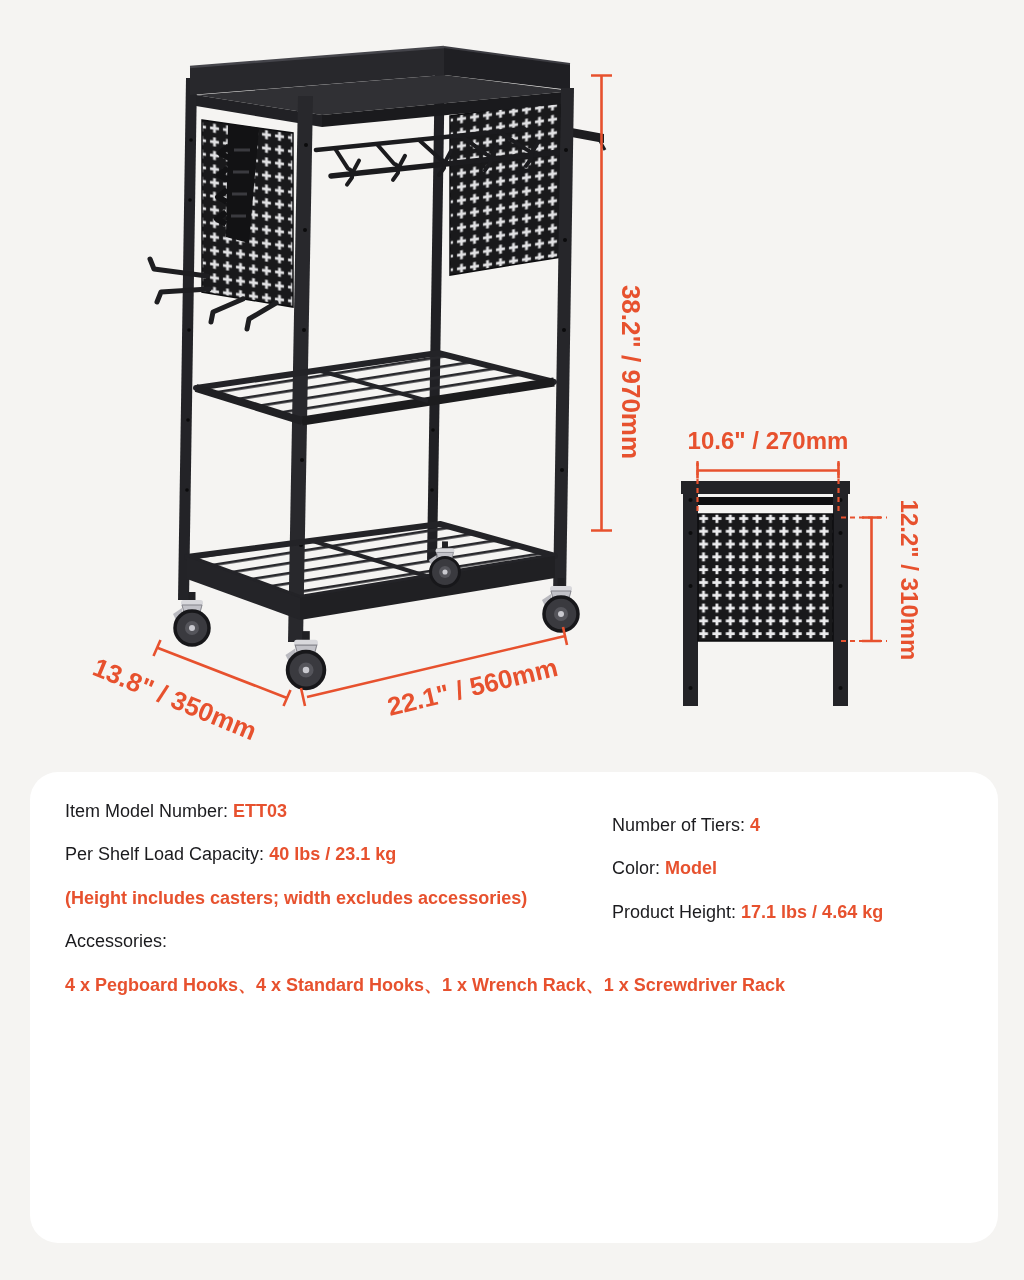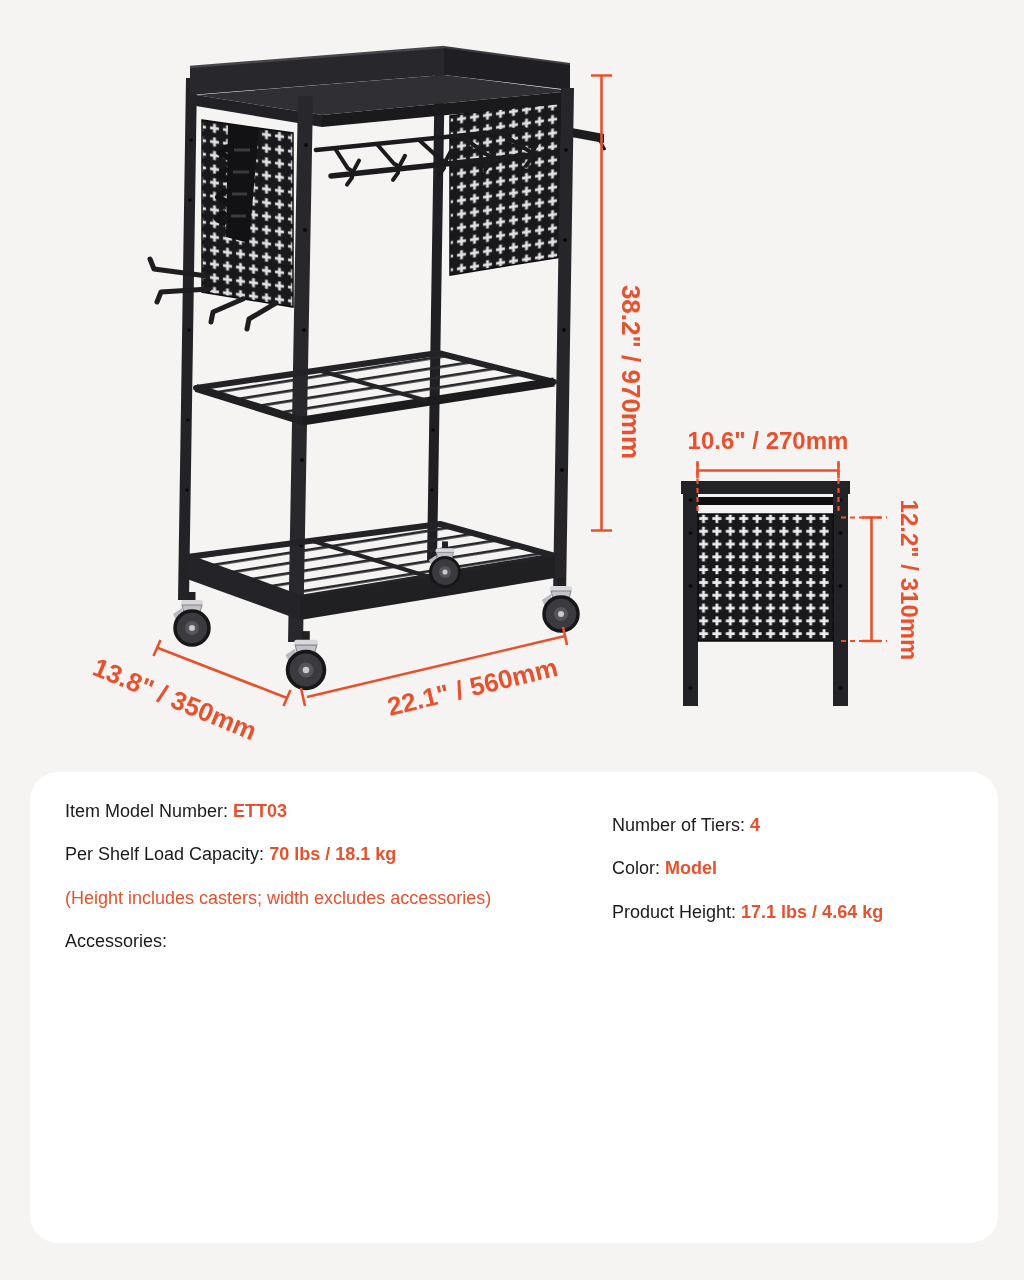--- a/index.html
+++ b/index.html
@@ -7,21 +7,21 @@
   .stage{position:relative;width:1024px;height:1280px;background:#F5F4F2;overflow:hidden;}
   .diagram-svg{position:absolute;left:0;top:0;}
   .dim-text{fill:#E7512E;font-weight:bold;font-family:"Liberation Sans","DejaVu Sans",sans-serif;}
   .spec-card{position:absolute;left:30px;top:772px;width:968px;height:471px;
              background:#FFFFFF;border-radius:28px;}
   .rows-left{position:absolute;left:35px;top:18px;}
   .rows-right{position:absolute;left:582px;top:32px;}
   .spec-row{height:43.4px;line-height:43.4px;font-size:18px;white-space:pre;}
   .spec-label{color:#1B1B1E;font-weight:400;white-space:pre;}
   .spec-value{color:#E7512E;font-weight:bold;white-space:pre;}
-  .spec-row.em .spec-value{font-weight:normal;}
+  .spec-row.em .spec-value{font-weight:bold;}
 </style>
 </head>
 <body>
 
 <div class="stage">
 
 <svg class="diagram-svg" width="1024" height="772" viewBox="0 0 1024 772">
   <defs>
     <pattern id="pegL" width="13" height="13.6" patternUnits="userSpaceOnUse" patternTransform="skewY(7)">
       <rect x="5.1" y="2.3" width="2.8" height="9" fill="#ECECEE"></rect>
@@ -187,23 +187,24 @@
     <path d="M841,517.5 H887 M841,641 H887" stroke-width="2.2" stroke-dasharray="5 4"></path>
     <path d="M871.5,517.5 V641 M862,517.5 H881 M862,641 H881" stroke-width="2.6"></path>
   </g>
   <text class="dim-text" font-size="24" text-anchor="middle" x="768" y="449">10.6" / 270mm</text>
   <text class="dim-text" font-size="24" text-anchor="middle" dominant-baseline="middle" transform="translate(907,580) rotate(90)">12.2" / 310mm</text>
 </svg>
 
 <div class="spec-card">
   <div class="rows-left">
     <div class="spec-row"><span class="spec-label">Item Model Number: </span><span class="spec-value">ETT03</span></div>
-    <div class="spec-row"><span class="spec-label">Per Shelf Load Capacity: </span><span class="spec-value">70 lbs / 18.1 kg</span></div>
+    <div class="spec-row"><span class="spec-label">Per Shelf Load Capacity: </span><span class="spec-value">40 lbs / 23.1 kg</span></div>
     <div class="spec-row em"><span class="spec-label"></span><span class="spec-value">(Height includes casters; width excludes accessories)</span></div>
     <div class="spec-row"><span class="spec-label">Accessories:</span><span class="spec-value"></span></div>
+    <div class="spec-row em"><span class="spec-label"></span><span class="spec-value">4 x Pegboard Hooks、4 x Standard Hooks、1 x Wrench Rack、1 x Screwdriver Rack</span></div>
   </div>
   <div class="rows-right">
     <div class="spec-row"><span class="spec-label">Number of Tiers: </span><span class="spec-value">4</span></div>
     <div class="spec-row"><span class="spec-label">Color: </span><span class="spec-value">Model</span></div>
     <div class="spec-row"><span class="spec-label">Product Height: </span><span class="spec-value">17.1 lbs / 4.64 kg</span></div>
   </div>
 </div>
 
 </div>
 

